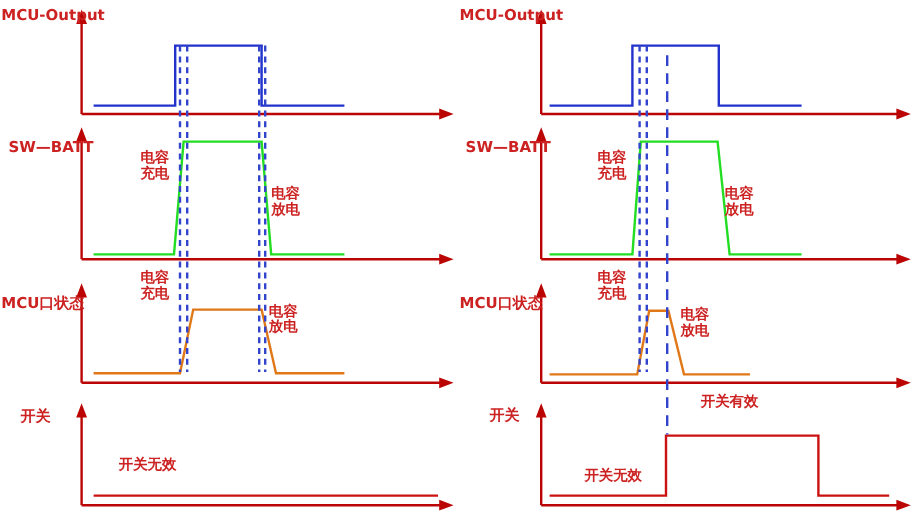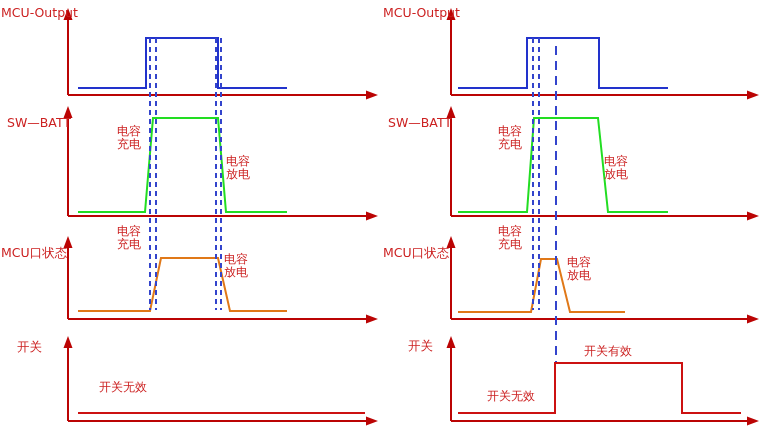--- a/index.html
+++ b/index.html
@@ -2,21 +2,21 @@
 <html><head>
 <meta charset="utf-8">
 <style>
   html,body{margin:0;padding:0;background:#fff;}
   .stage{
     position:relative;width:762px;height:427px;background:#ffffff;
     overflow:hidden;font-family:"DejaVu Sans",sans-serif;
   }
   .stage svg{position:absolute;left:0;top:0;}
   .lbl{
-    position:absolute;font-weight:normal;font-size:12px;line-height:13px;
+    position:absolute;font-weight:bold;font-size:12px;line-height:13px;
     color:#cc2222;white-space:pre;letter-spacing:0px;
   }
   .axis-lbl{font-size:12.5px;}
 </style>
 </head>
 <body>
 
 <div class="stage">
 
   <svg id="diagram-svg" width="762" height="427" viewBox="0 0 762 427">
@@ -91,15 +91,15 @@
 
   <div class="lbl" style="left:498px;top:125px">电容
 充电</div>
   <div class="lbl" style="left:604px;top:155px">电容
 放电</div>
   <div class="lbl" style="left:498px;top:225px">电容
 充电</div>
   <div class="lbl" style="left:567px;top:256px">电容
 放电</div>
   <div class="lbl" style="left:487px;top:390px">开关无效</div>
-  <div class="lbl" style="left:584px;top:345px">开关有效</div>
+  <div class="lbl" style="left:584px;top:328px">开关有效</div>
 
 </div>
 
 </body></html>

